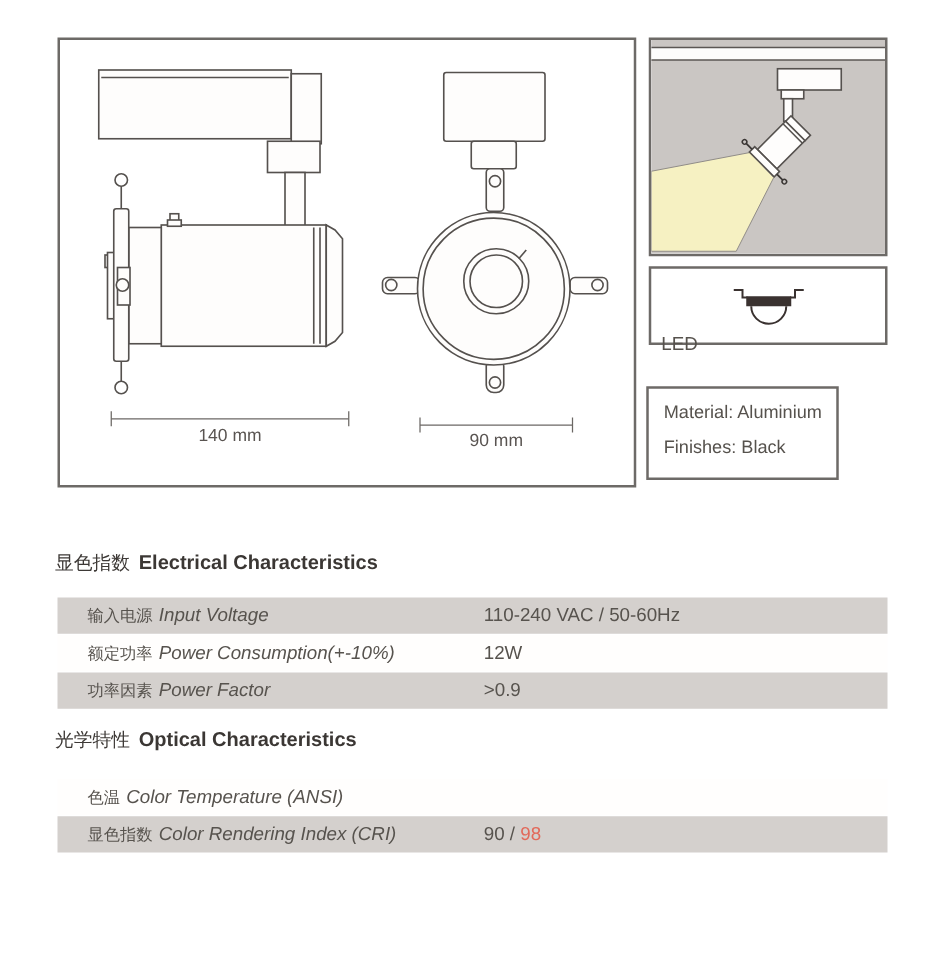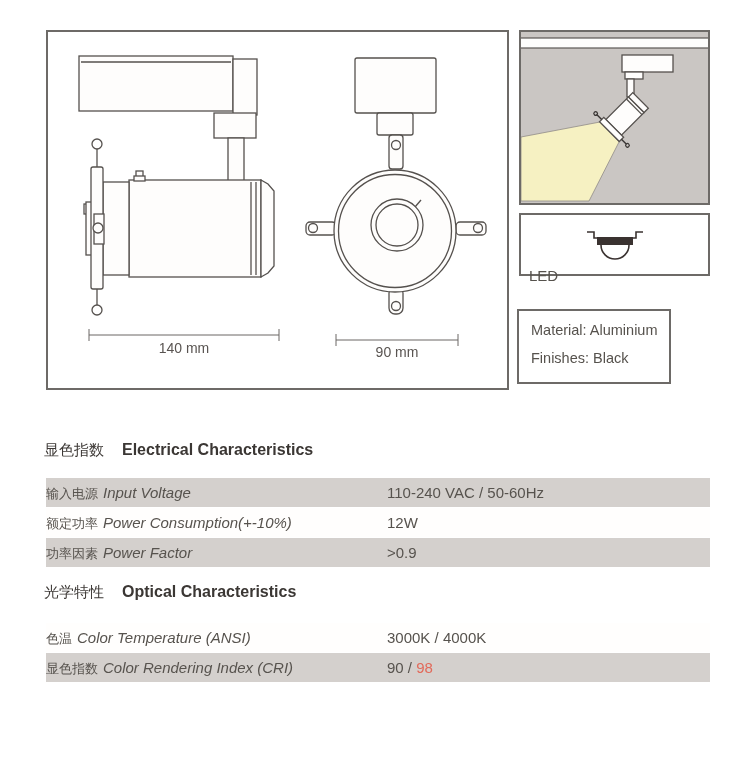--- a/index.html
+++ b/index.html
@@ -24,32 +24,32 @@
 
   
   #material-panel{left:517px;top:309px;width:154px;height:75px;}
   #material-panel .mline{position:absolute;left:12px;font-size:14.5px;color:#56524d;}
   #material-panel .m1{top:11px;}
   #material-panel .m2{top:39px;}
 
   
   .sec-title{position:absolute;left:44px;white-space:nowrap;}
   .t-zh{font-size:15px;color:#3d3936;font-weight:400;}
-  .t-en{font-size:16px;color:#3b3734;font-weight:700;margin-left:18px;}
+  .t-en{font-size:16px;color:#3b3734;font-weight:700;margin-left:7px;}
   #title-electrical{top:441px;}
   #title-optical{top:583px;}
 
   
   .spec-table{position:absolute;left:46px;width:664px;}
   #table-electrical{top:478px;}
   #table-optical{top:623px;}
   .trow{position:relative;height:29px;line-height:29px;margin-bottom:1px;white-space:nowrap;}
   .trow.gray{background:#d4d0cd;}
   .trow.white{background:#fffefd;}
-  .cell-zh{font-size:13px;color:#57534e;padding-left:0;}
+  .cell-zh{font-size:13px;color:#57534e;padding-left:24px;}
   .cell-en{font-size:15px;color:#57534e;padding-left:5px;font-style:italic;}
   .cell-val{position:absolute;left:341px;top:0;font-size:15px;color:#57534e;}
   .val-red{color:#e2695a;}
 
   svg .ln{stroke:#55514e;stroke-width:1.3;fill:none;}
   svg .fw{stroke:#55514e;stroke-width:1.3;fill:#fefdfc;}
   svg .thin{stroke:#6b6764;stroke-width:1;fill:none;}
 </style>
 </head>
 <body>
@@ -167,19 +167,18 @@
   </div>
 </div>
 
 <div id="title-optical" class="sec-title">
   <span class="t-zh">光学特性</span><span class="t-en">Optical Characteristics</span>
 </div>
 
 <div id="table-optical" class="spec-table">
   <div class="trow white">
     <span class="cell-zh">色温</span><span class="cell-en">Color Temperature (ANSI)</span>
-    <span class="cell-val"><span>3000K / 4000K</span><span class="val-red"></span></span>
   </div>
   <div class="trow gray">
     <span class="cell-zh">显色指数</span><span class="cell-en">Color Rendering Index (CRI)</span>
     <span class="cell-val"><span>90 / </span><span class="val-red">98</span></span>
   </div>
 </div>
 
 </body></html>

